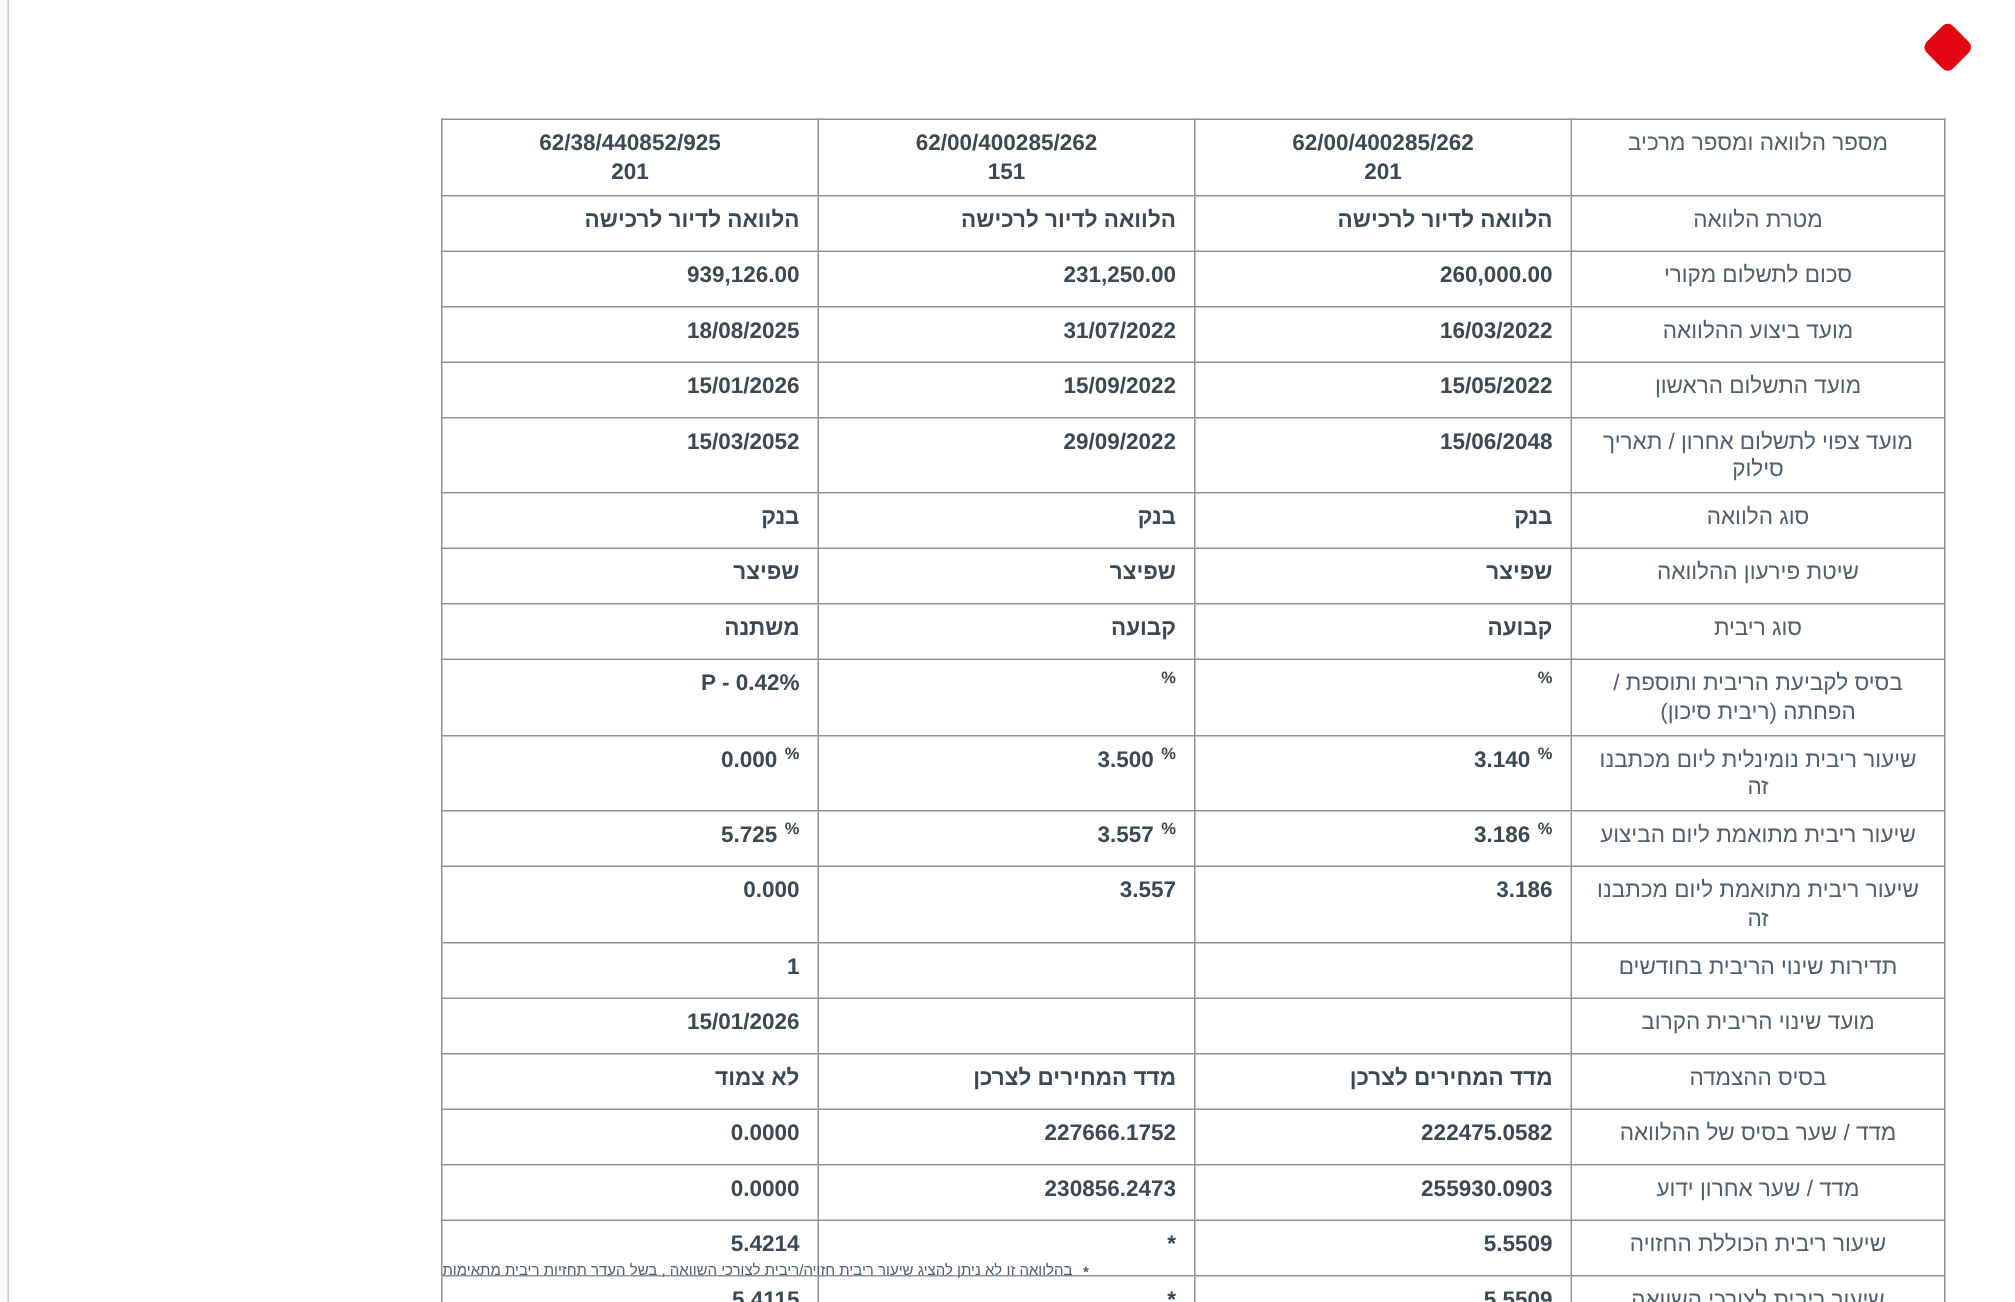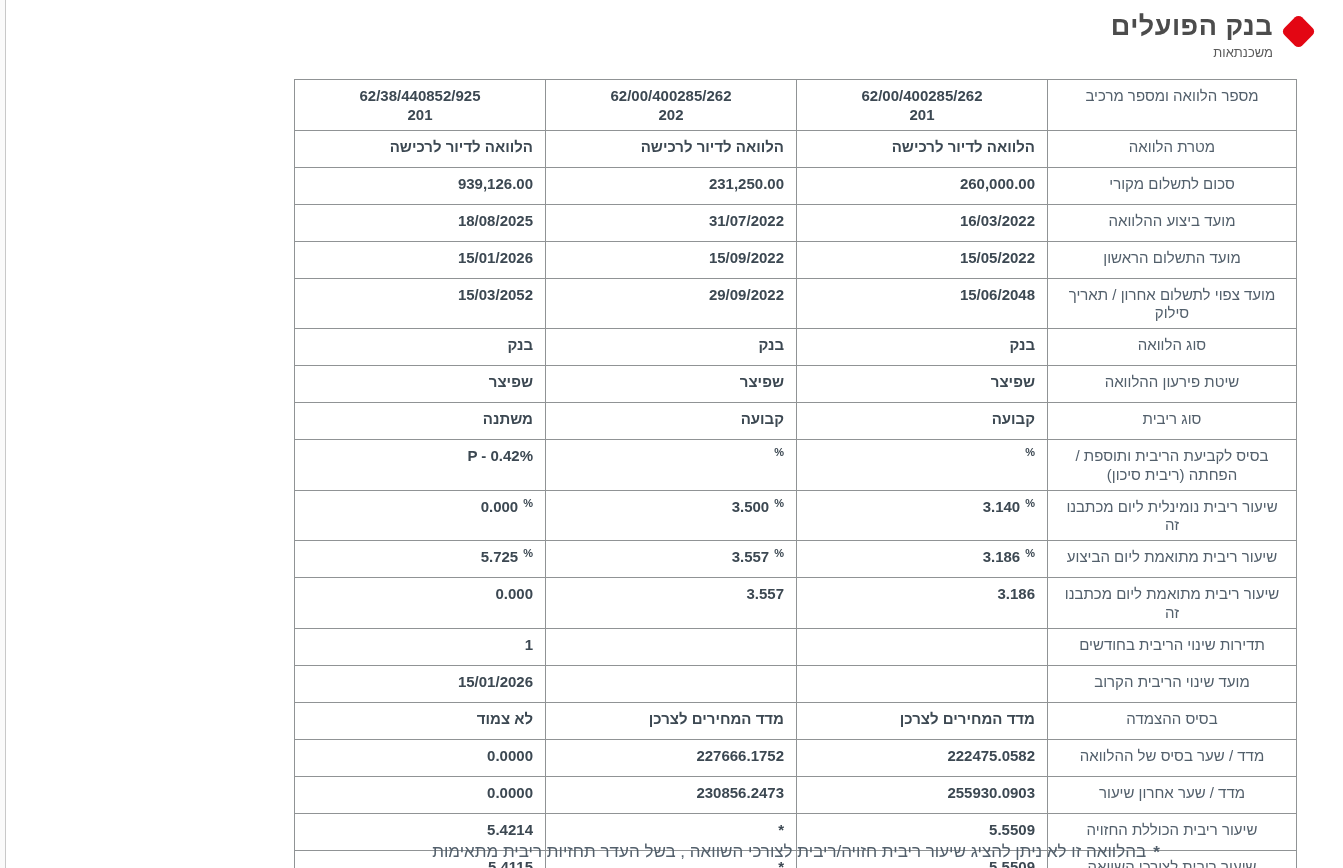--- a/index.html
+++ b/index.html
@@ -53,59 +53,55 @@
   .pct {
     font-size:11px; position:relative; top:-5px; margin-left:0;
     margin-right:0; padding-left:0;
   }
   .cellval .pct { margin-left:0; }
   .cellval[dir="ltr"] .pct { margin-left:5px; }
 
   
   .footnote {
     position:absolute; top:842px; right:46px; width:1002px;
-    text-align:center; font-size:17px; color:#525f6b;
+    text-align:left; font-size:10px; color:#525f6b;
   }
   .fn-marker { font-weight:bold; margin-left:7px; position:relative; top:1px; }
 </style>
 </head>
 <body>
 
 <div class="page">
 
   <div class="scrollbar"></div>
 
   <div class="brand">
     <div class="diamond-wrap">
       <div class="diamond" style="background: rgb(227, 6, 19);"></div>
-    </div>
-    <div class="brand-text">
-      <div class="bank-name">בנק הפועלים</div>
-      <div class="division">משכנתאות</div>
     </div>
   </div>
 
   <div class="table-wrap">
     <table class="loan">
       <colgroup>
         <col class="c-label">
         <col class="c-data">
         <col class="c-data">
         <col class="c-data">
       </colgroup>
       <tbody>
           <tr>
             <th class="lbl">מספר הלוואה ומספר מרכיב</th>
             <td class="val">
               <div>62/00/400285/262</div>
               <div>201</div>
             </td>
             <td class="val">
               <div>62/00/400285/262</div>
-              <div>202</div>
+              <div>151</div>
             </td>
             <td class="val">
               <div>62/38/440852/925</div>
               <div>201</div>
             </td>
           </tr>
           <tr>
             <th class="lbl">מטרת הלוואה</th>
             <td class="val"><span class="cellval">הלוואה לדיור לרכישה</span></td>
             <td class="val"><span class="cellval">הלוואה לדיור לרכישה</span></td>
@@ -195,21 +191,21 @@
             <td class="val"><span class="cellval">מדד המחירים לצרכן</span></td>
             <td class="val"><span class="cellval">לא צמוד</span></td>
           </tr>
           <tr>
             <th class="lbl">מדד / שער בסיס של ההלוואה</th>
             <td class="val"><span class="cellval" dir="ltr">222475.0582</span></td>
             <td class="val"><span class="cellval" dir="ltr">227666.1752</span></td>
             <td class="val"><span class="cellval" dir="ltr">0.0000</span></td>
           </tr>
           <tr>
-            <th class="lbl">מדד / שער אחרון שיעור</th>
+            <th class="lbl">מדד / שער אחרון ידוע</th>
             <td class="val"><span class="cellval" dir="ltr">255930.0903</span></td>
             <td class="val"><span class="cellval" dir="ltr">230856.2473</span></td>
             <td class="val"><span class="cellval" dir="ltr">0.0000</span></td>
           </tr>
           <tr>
             <th class="lbl">שיעור ריבית הכוללת החזויה</th>
             <td class="val"><span class="cellval" dir="ltr">5.5509</span></td>
             <td class="val"><span class="cellval" dir="ltr">*</span></td>
             <td class="val"><span class="cellval" dir="ltr">5.4214</span></td>
           </tr>

